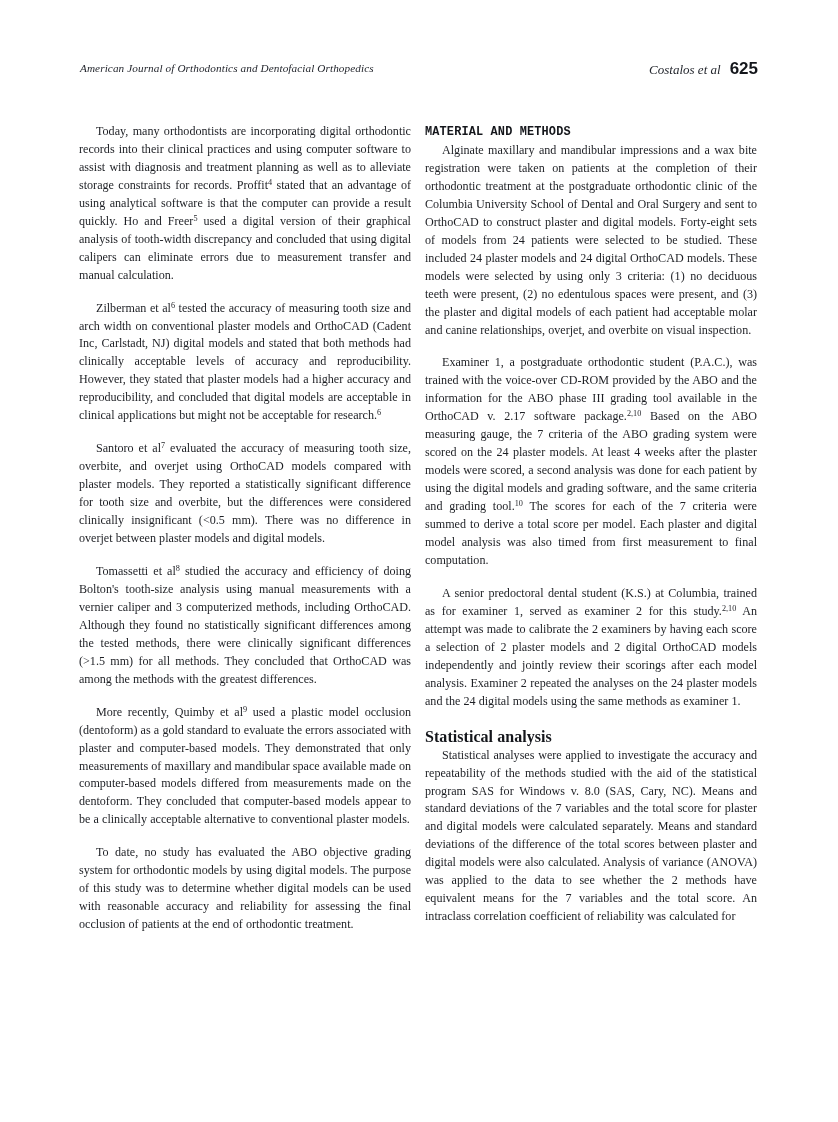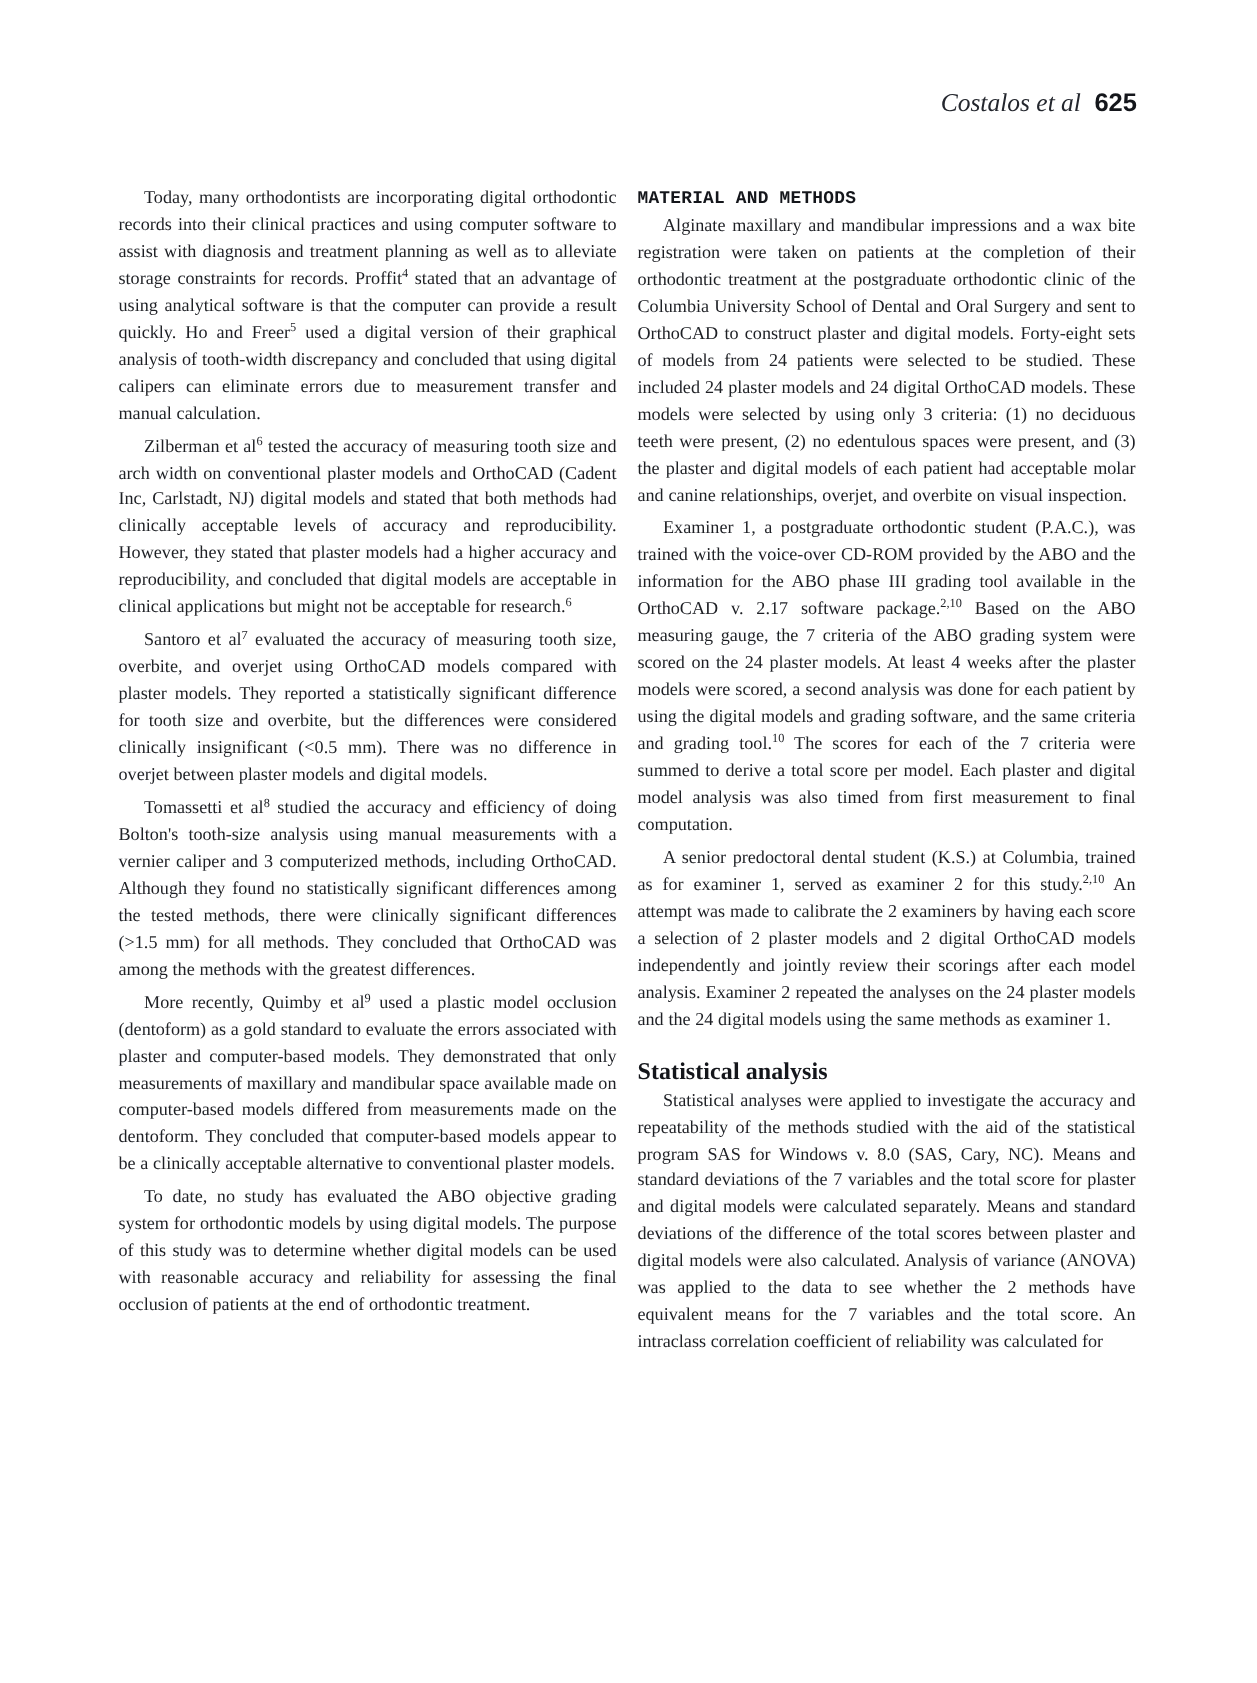--- a/index.html
+++ b/index.html
@@ -42,21 +42,21 @@
   .rh-left div { white-space: nowrap; }
   .rh-right {
     display: flex;
     align-items: baseline;
     gap: 9px;
     white-space: nowrap;
   }
   .rh-author {
     font-family: "Liberation Serif", "DejaVu Serif", serif;
     font-style: italic;
-    font-size: 17px;
+    font-size: 13px;
     line-height: 15.5px;
     color: #24272e;
   }
   .rh-pageno {
     font-family: "Liberation Sans", "DejaVu Sans", sans-serif;
     font-weight: bold;
     font-size: 17px;
     line-height: 15.5px;
     color: #14161b;
   }
@@ -80,21 +80,21 @@
     margin: 0;
     font-family: "Liberation Serif", "DejaVu Serif", serif;
     font-size: 12.1px;
     line-height: 17.95px;
     text-align: justify;
     text-indent: 17px;
     color: #1d1f24;
     hyphens: manual;
     word-spacing: 0.1px;
   }
-  p.body + p.body { margin-top: 4px; }
+  p.body + p.body { margin-top: 15px; }
 
   sup {
     font-size: 0.68em;
     line-height: 0;
     vertical-align: 0.52em;
   }
 
   h2.sec-head {
     margin: 0 0 1px 0;
     font-family: Liberation Mono, monospace;
@@ -116,20 +116,21 @@
     text-align: left;
   }
 </style>
 </head>
 <body>
 
 <div class="page">
 
   <div class="running-head">
     <div class="rh-left">
+      <div>American Journal of Orthodontics and Dentofacial Orthopedics</div>
     </div>
     <div class="rh-right">
       <span class="rh-author">Costalos et al</span>
       <span class="rh-pageno">625</span>
     </div>
   </div>
 
   <div class="columns">
 
     <div class="col">

